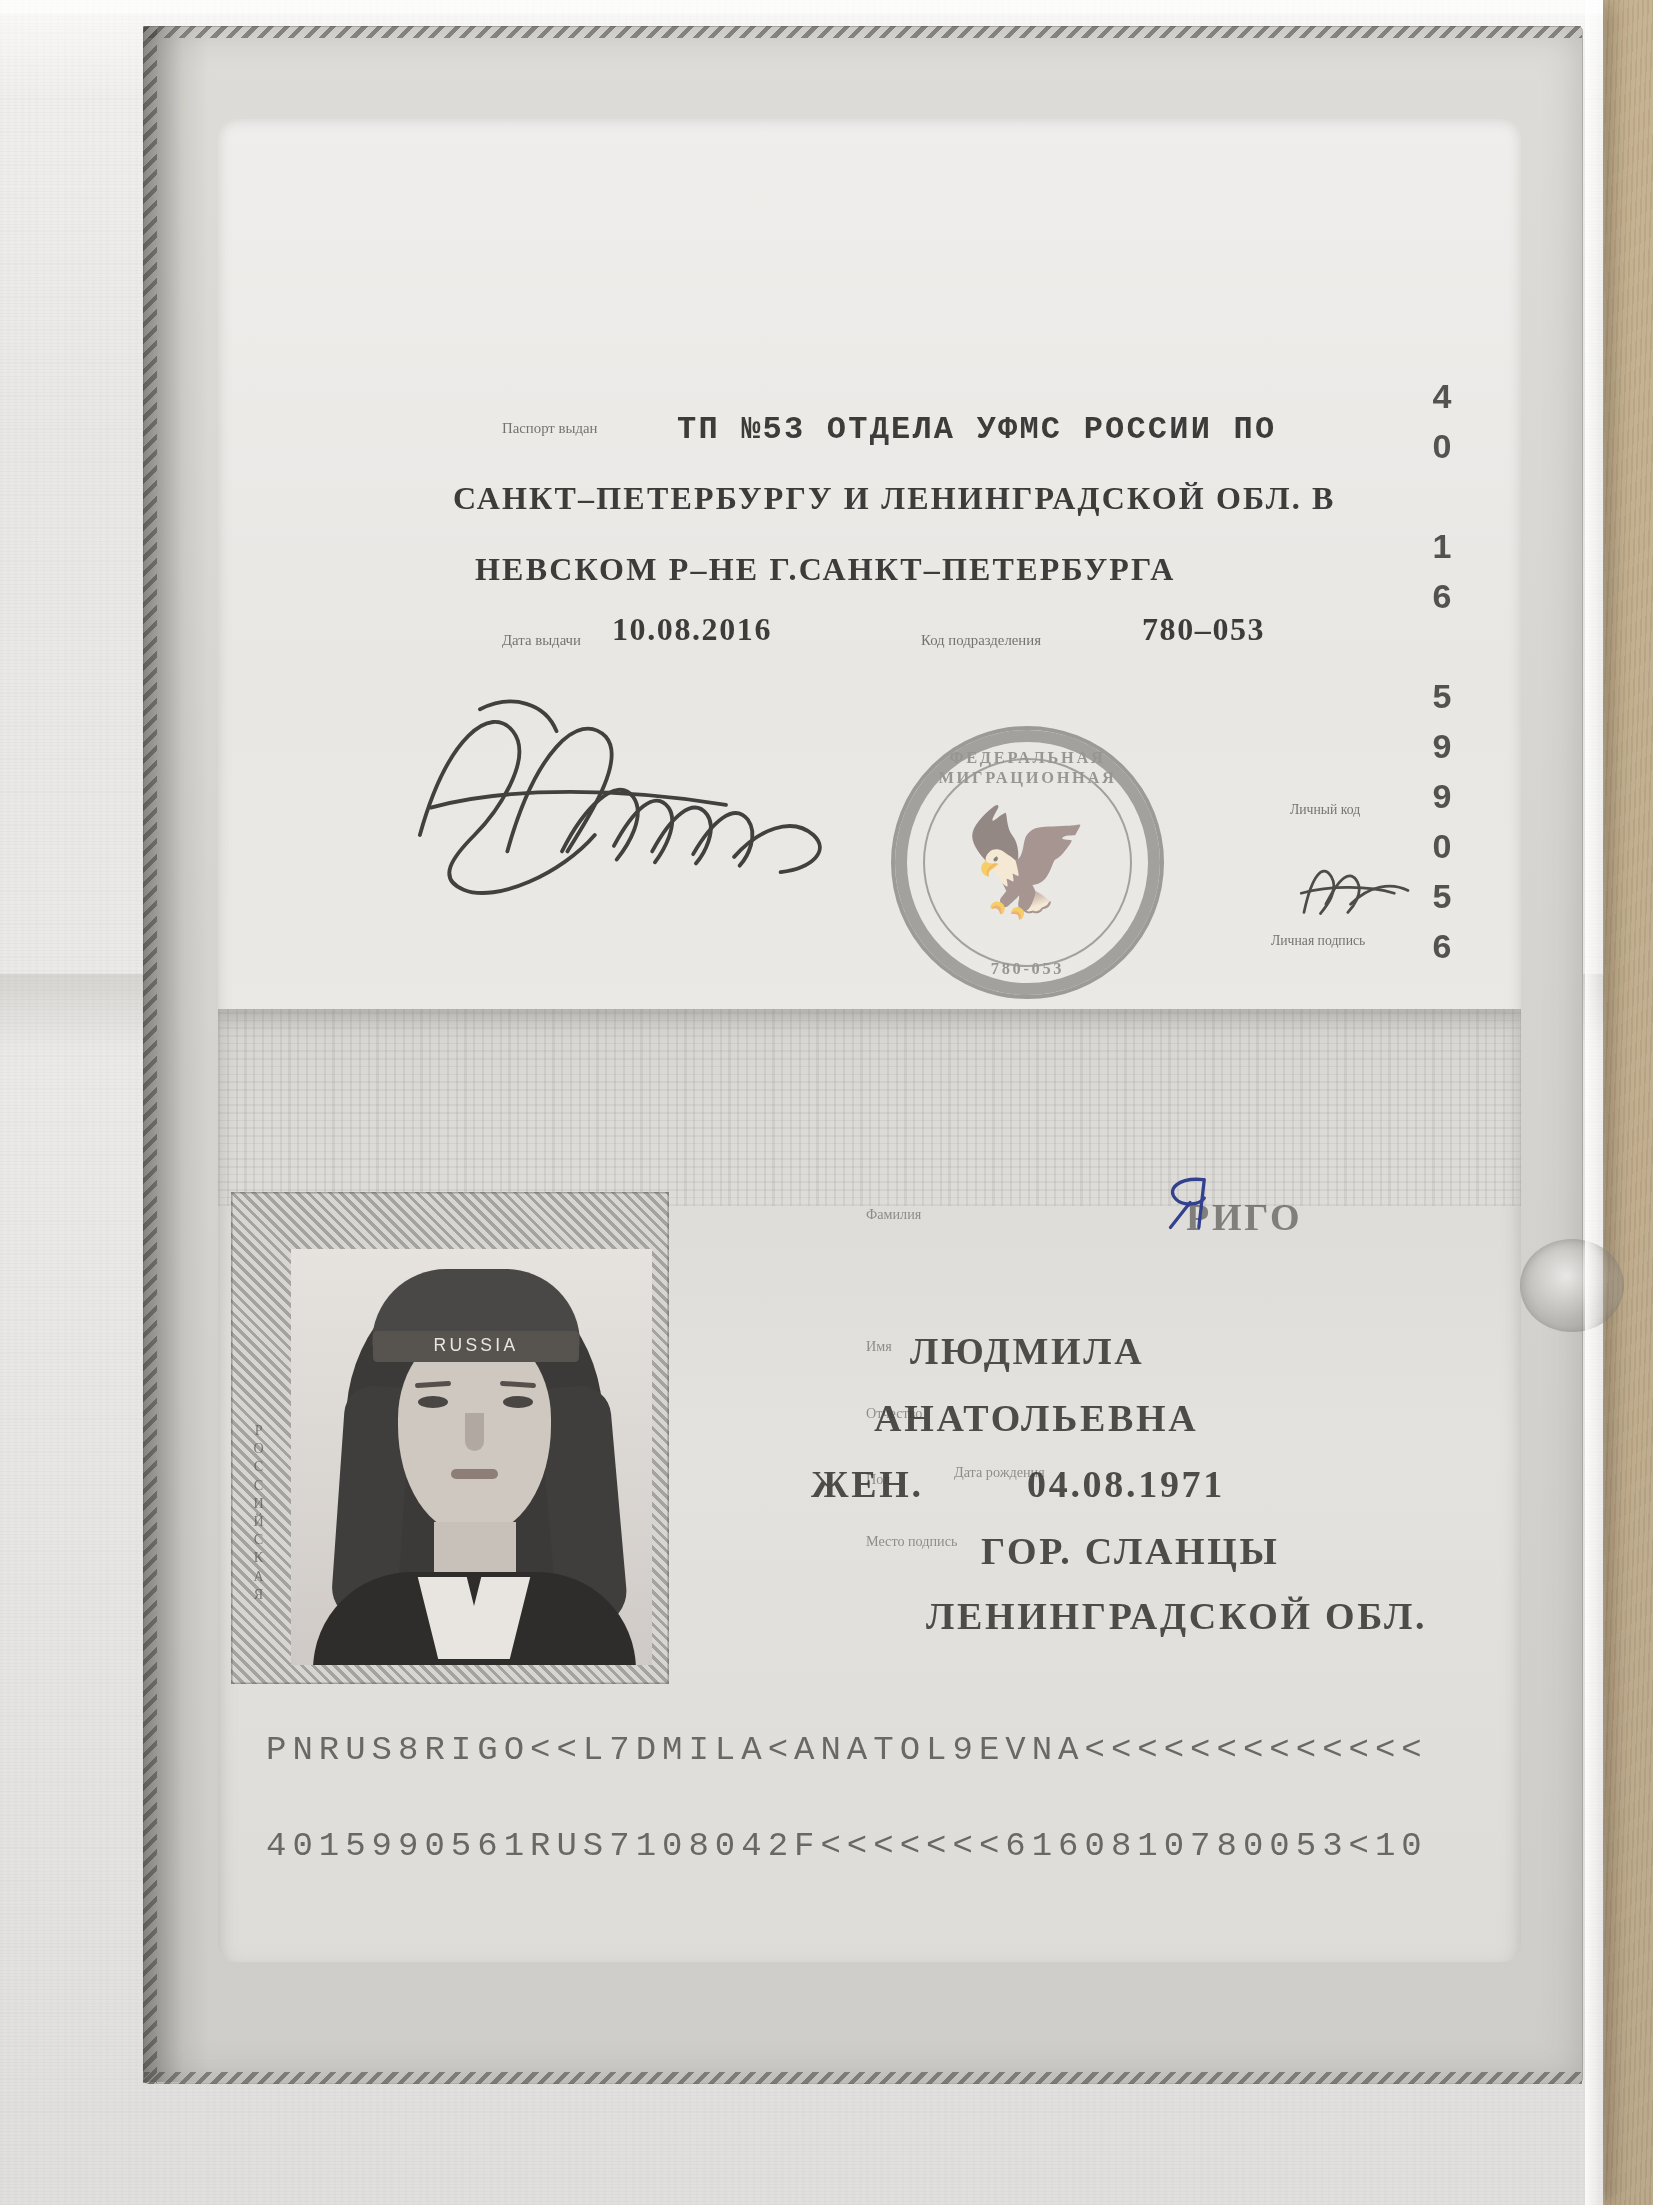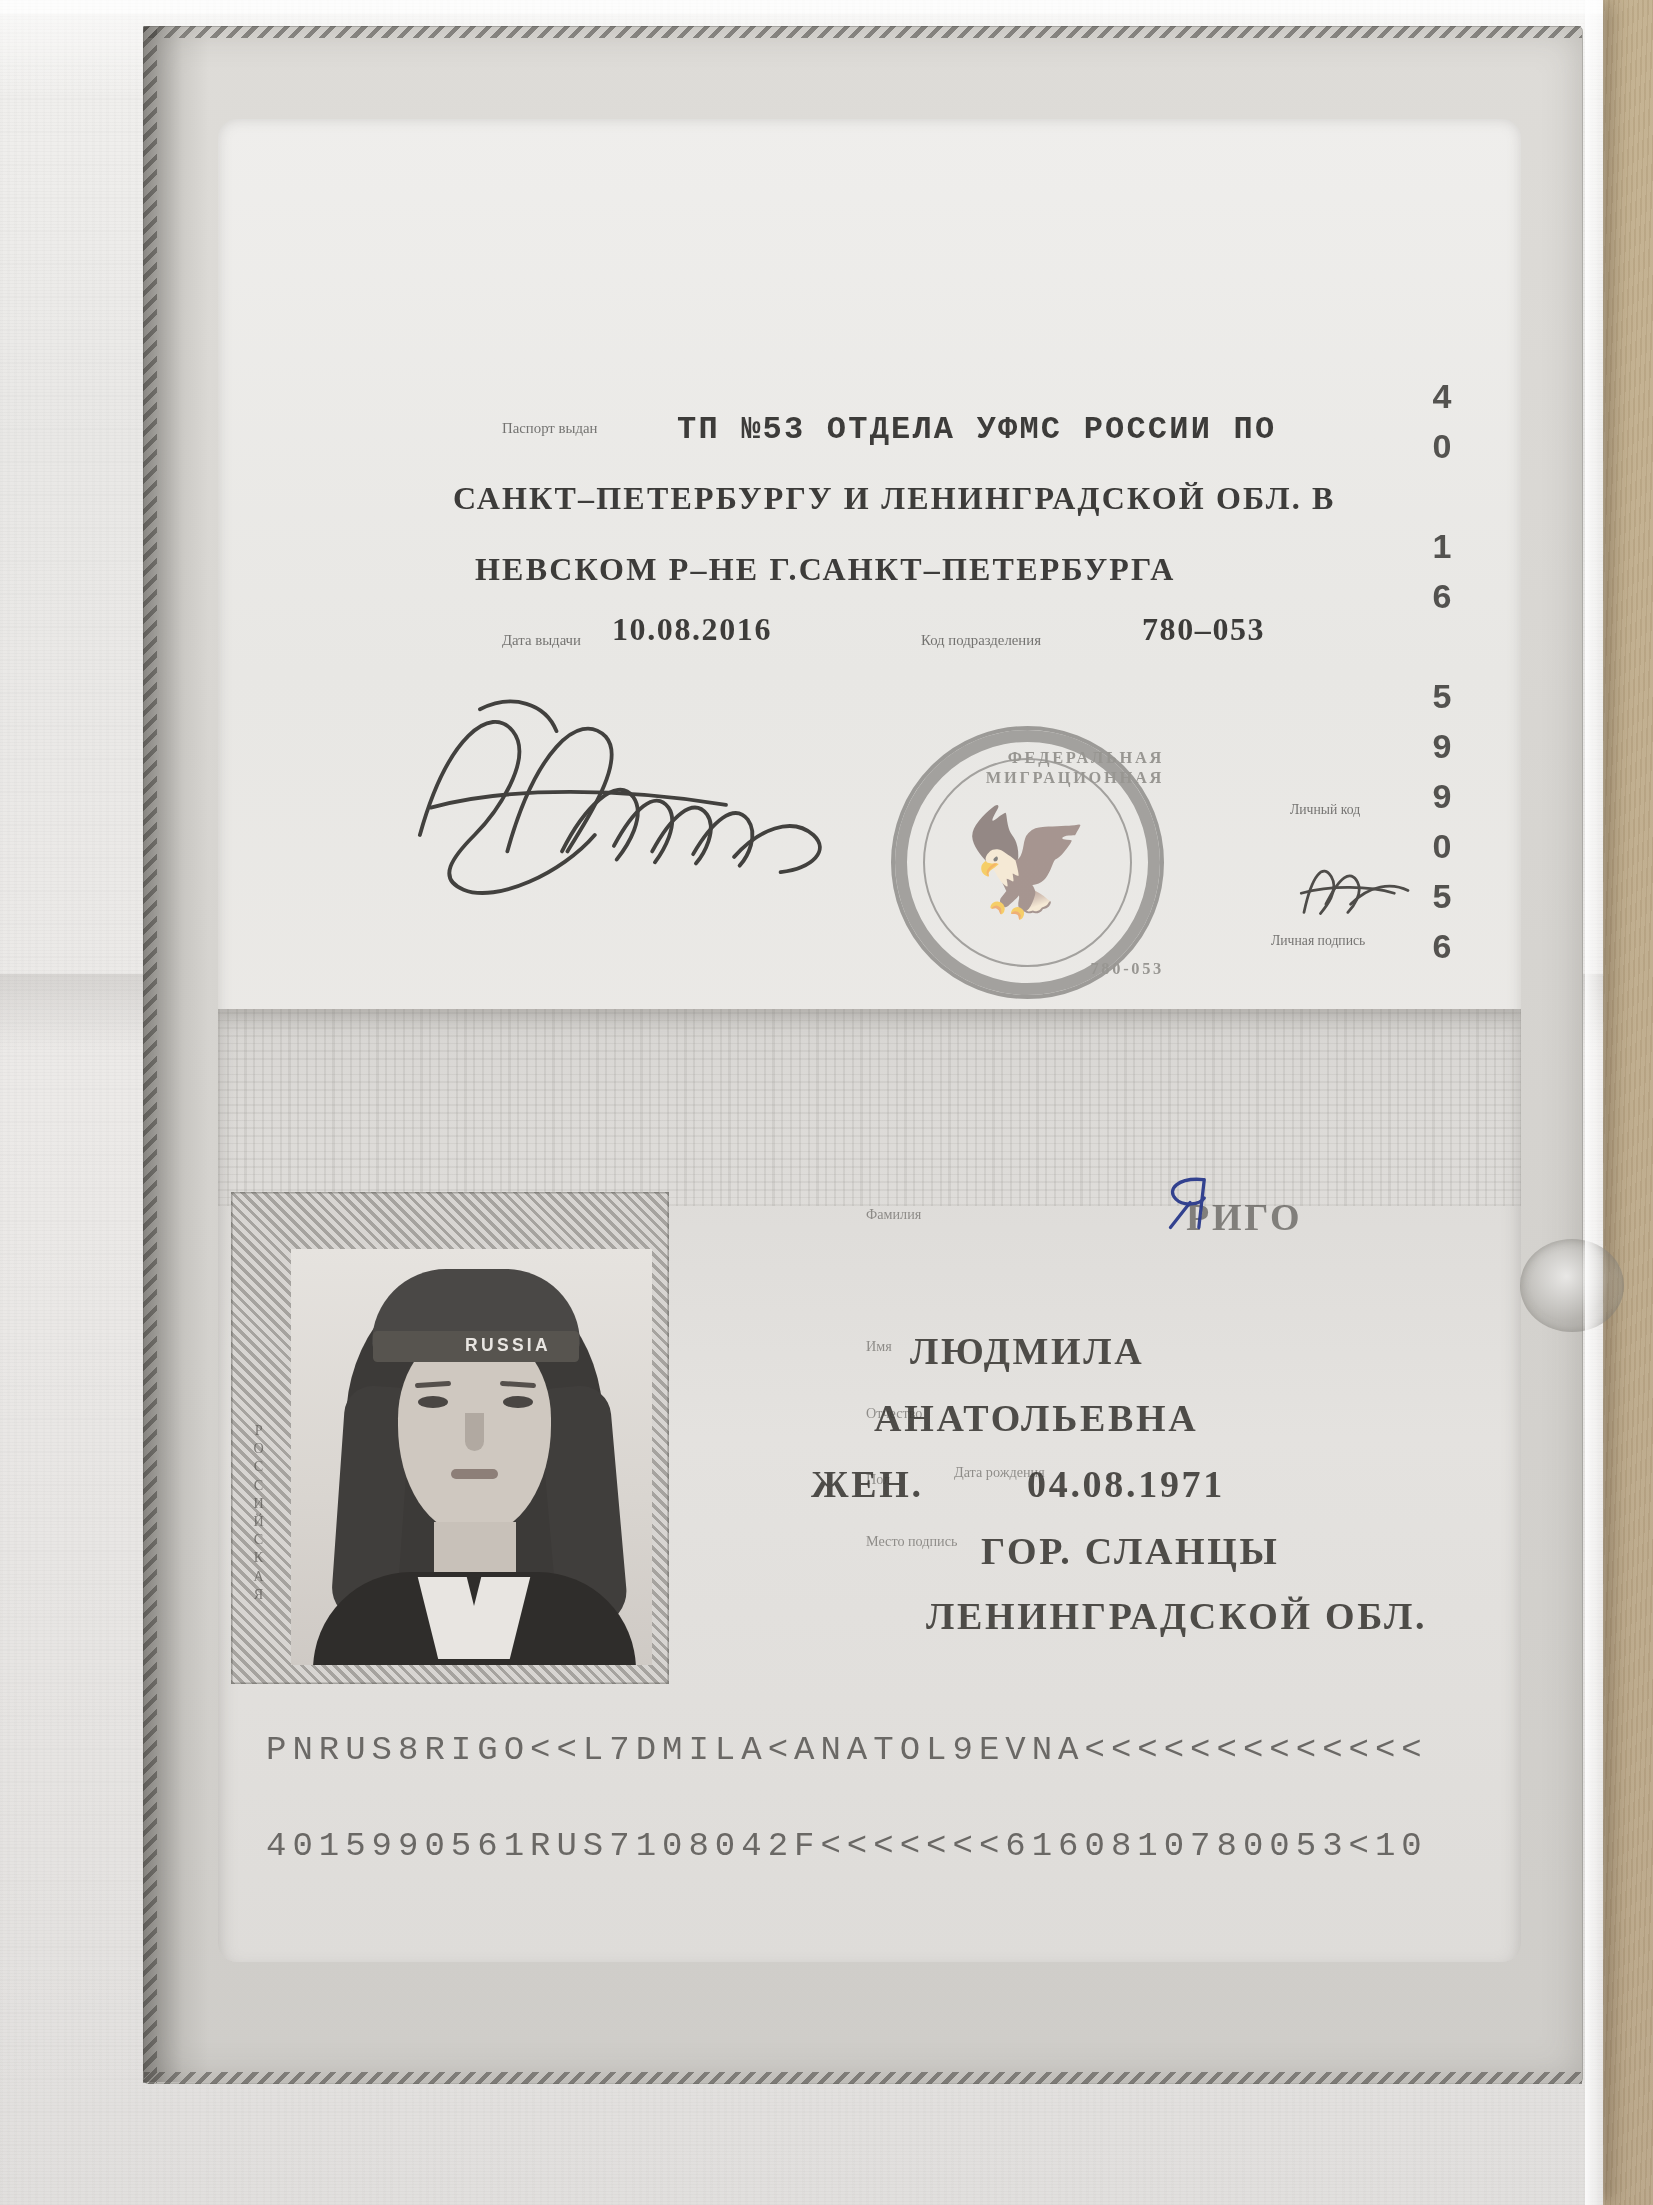--- a/index.html
+++ b/index.html
@@ -197,21 +197,21 @@
     left: 50%;
     top: 50%;
     transform: translate(-50%,-50%);
     font-size: 104px;
     color: #5d5b58;
     line-height: 1;
   }
   .stamp-text-top, .stamp-text-bot {
     position: absolute;
     left: 0; right: 0;
-    text-align: right;
+    text-align: center;
     font-size: 16.4px;
     color: #56544f;
     letter-spacing: 2.7px;
     font-weight: 700;
   }
   .stamp-text-top { top: 22px; }
   .stamp-text-bot { bottom: 19.7px; }
 
   
   .perf-number {
@@ -299,21 +299,21 @@
   .cap {
     position:absolute; left:81px; top:19.7px; width:208px; height:82px;
     background:#4a4846; border-radius: 104px 104px 11px 11px;
   }
   .cap-band {
     position:absolute; left:82px; top:82px; width:206px; height:31px;
     background:#57544f; border-radius: 4.4px;
   }
   .cap-text {
     position:absolute; left:82px; top:86px; width:206px; text-align:center;
-    color:#e9e6e2; font-size:17.5px; letter-spacing:3.3px; font-family:"Liberation Sans",sans-serif; font-weight:700;padding-left:32px;
+    color:#e9e6e2; font-size:17.5px; letter-spacing:3.3px; font-family:"Liberation Sans",sans-serif; font-weight:400;
   }
 
   .frame-vert-text {
     position: absolute;
     left: 18.6px;
     top: 230px;
     writing-mode: vertical-rl;
     text-orientation: upright;
     color: #55534f;
     font-size: 14.2px;

